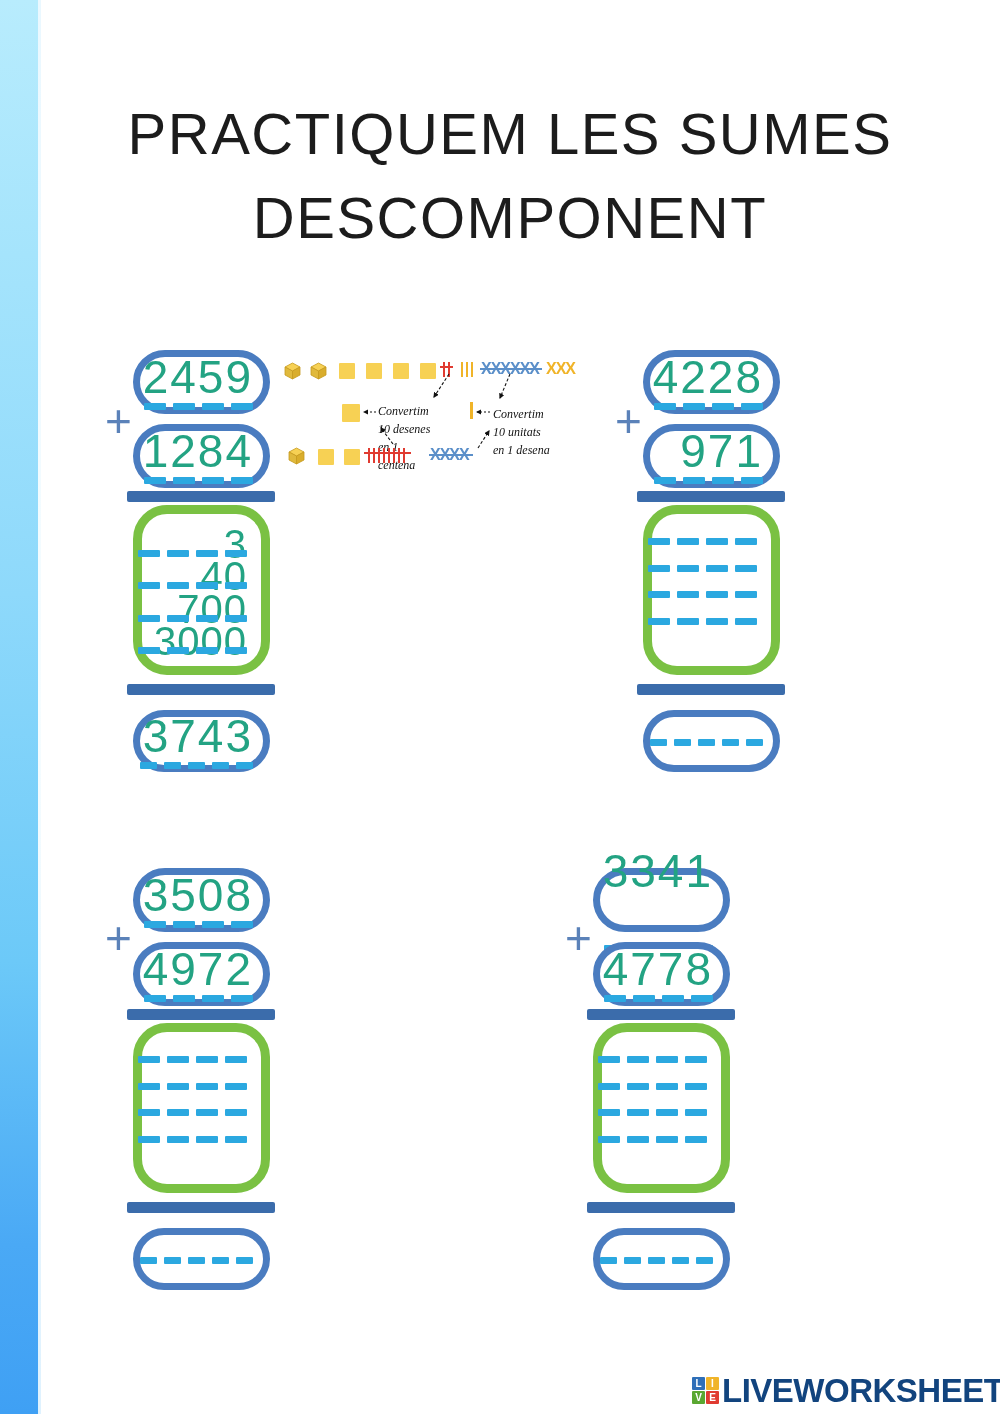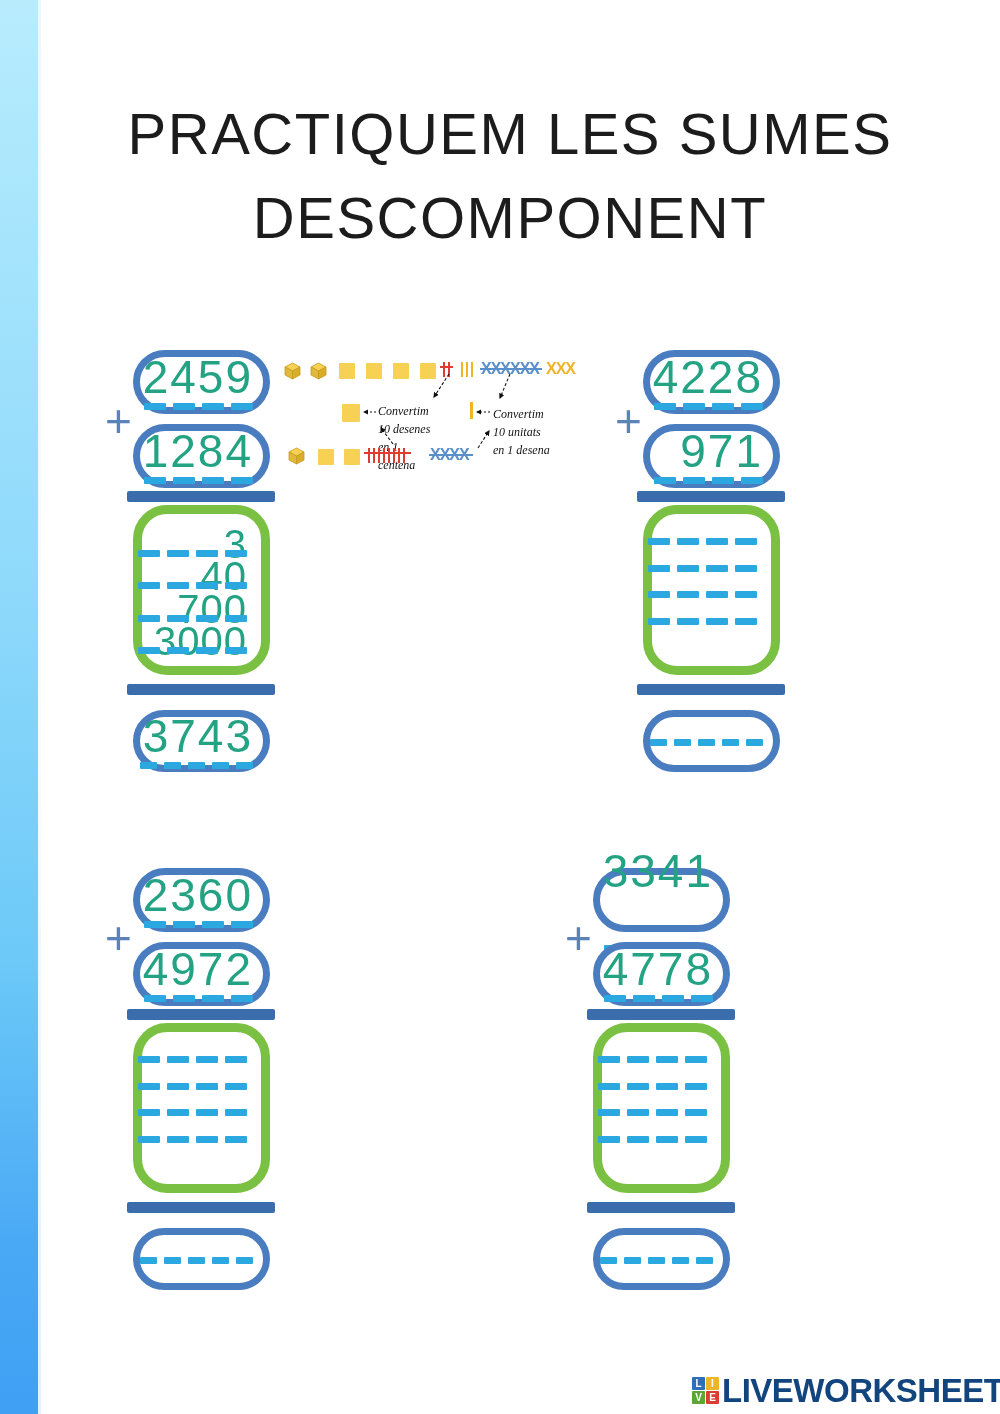--- a/index.html
+++ b/index.html
@@ -487,21 +487,21 @@
         <span class="dash" style="width:17px;"></span>
       </div>
     </div>
   </div>
 
   <div class="exercise">
 
     <div class="plus" style="left:105px; top:915px;">+</div>
 
     <div class="num-box" style="left:133px; top:868px; width:137px; height:64px;">
-      <div class="digits">2360</div>
+      <div class="digits">3508</div>
       <div class="dash-row">
         <span class="dash"></span>
         <span class="dash"></span>
         <span class="dash"></span>
         <span class="dash"></span>
       </div>
     </div>
 
     <div class="num-box" style="left:133px; top:942px; width:137px; height:64px;">
       <div class="digits">4972</div>

